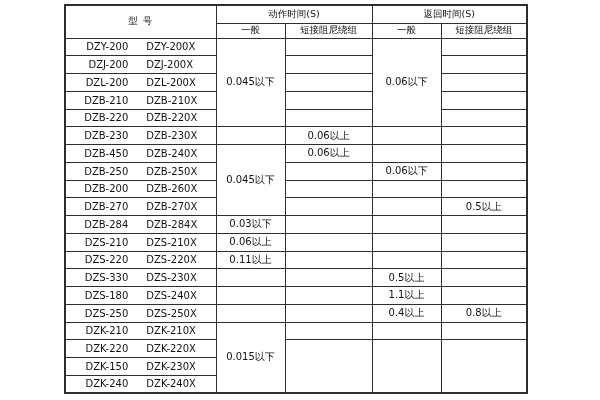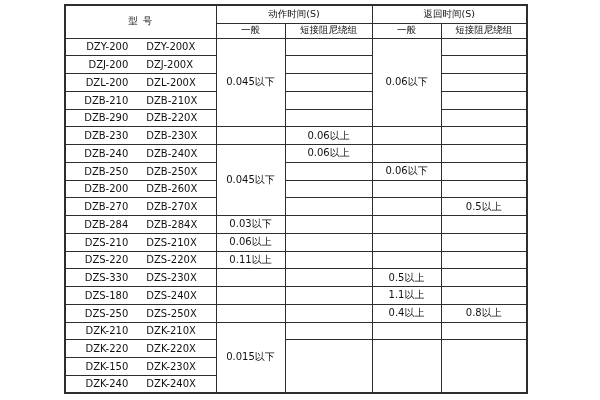--- a/index.html
+++ b/index.html
@@ -93,33 +93,33 @@
             <td class="model"><span>DZL-200</span><span>DZL-200X</span></td>
             <td></td>
             <td></td>
           </tr>
           <tr>
             <td class="model"><span>DZB-210</span><span>DZB-210X</span></td>
             <td></td>
             <td></td>
           </tr>
           <tr>
-            <td class="model"><span>DZB-290</span><span>DZB-220X</span></td>
+            <td class="model"><span>DZB-220</span><span>DZB-220X</span></td>
             <td></td>
             <td></td>
           </tr>
           <tr>
             <td class="model"><span>DZB-230</span><span>DZB-230X</span></td>
             <td></td>
             <td>0.06以上</td>
             <td></td>
             <td></td>
           </tr>
           <tr>
-            <td class="model"><span>DZB-240</span><span>DZB-240X</span></td>
+            <td class="model"><span>DZB-450</span><span>DZB-240X</span></td>
             <td rowspan="4">0.045以下</td>
             <td>0.06以上</td>
             <td></td>
             <td></td>
           </tr>
           <tr>
             <td class="model"><span>DZB-250</span><span>DZB-250X</span></td>
             <td></td>
             <td>0.06以下</td>
             <td></td>

